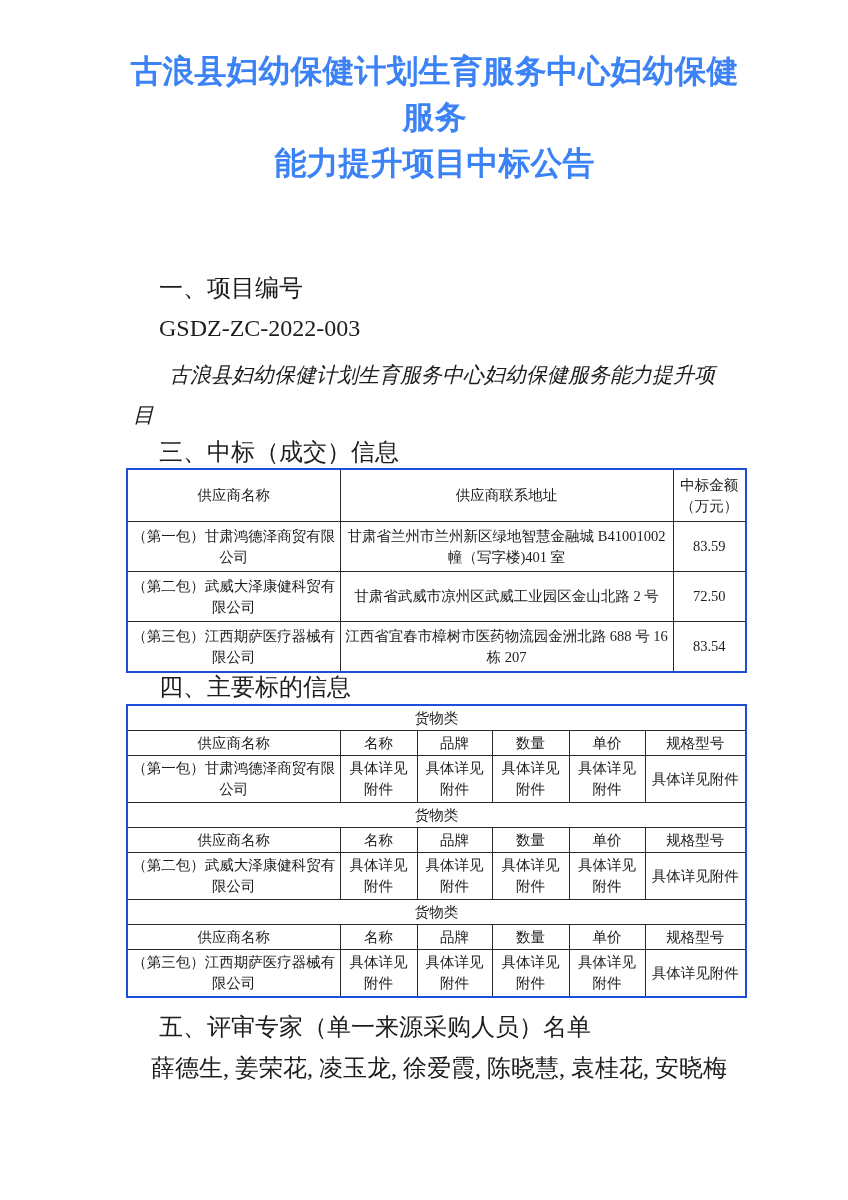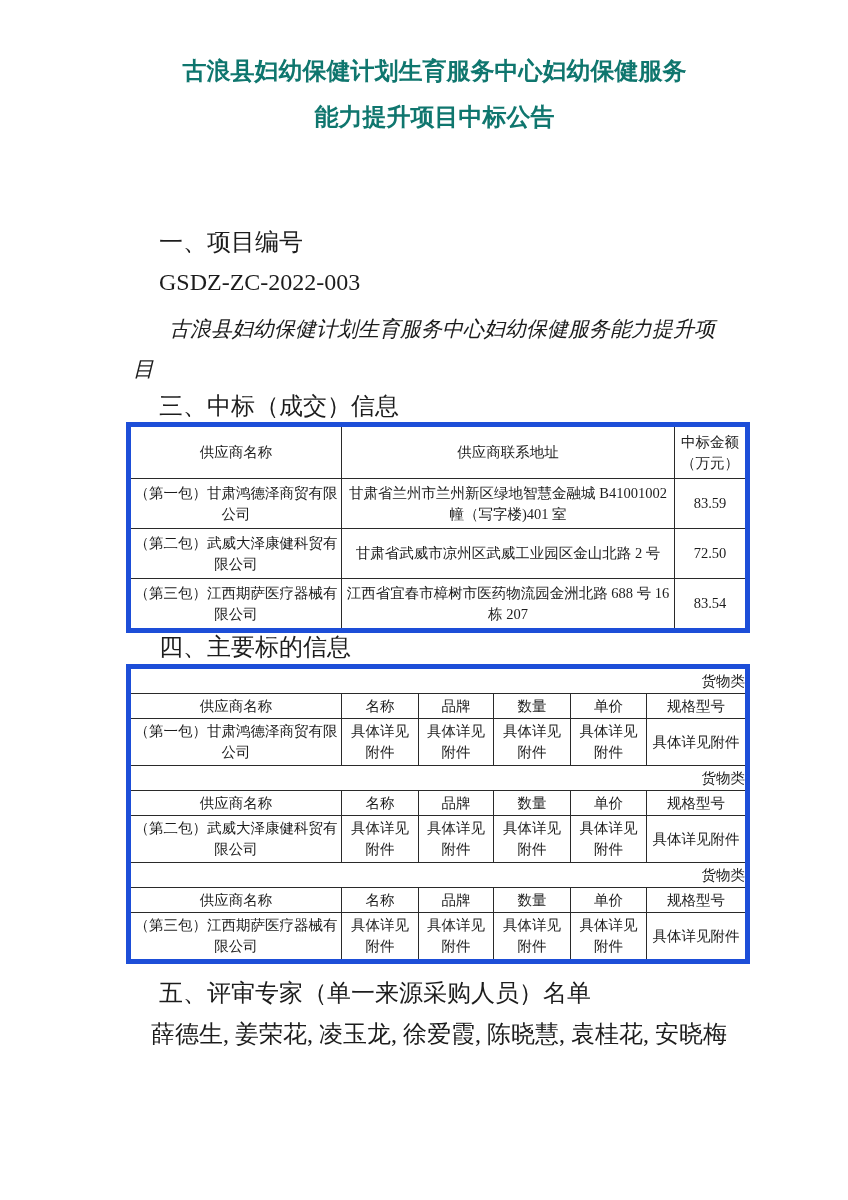--- a/index.html
+++ b/index.html
@@ -14,26 +14,26 @@
     color: #1c1c1c;
     overflow: hidden;
   }
   .content {
     margin-left: 121px;
     width: 627px;
   }
   .doc-title {
     margin: 0;
     padding-top: 48px;
-    font-size: 24px;
+    font-size: 32px;
     line-height: 46px;
     font-weight: bold;
     text-align: center;
     white-space: pre-line;
-    color: #0f766e;
+    color: #3b82f6;
   }
   .line {
     margin: 0;
     font-size: 24px;
     line-height: 28px;
     white-space: pre-line;
   }
   .heading-indent { text-indent: 38px; }
   .mt-sec1  { margin-top: 88px; }
   .mt-code  { margin-top: 12px; }
@@ -51,38 +51,38 @@
   .mt-sec5  { margin-top: 15px; }
   .names-line {
     margin-top: 13px;
     text-indent: 30px;
   }
   table {
     border-collapse: collapse;
     table-layout: fixed;
     width: 620px;
     margin-left: 5px;
-    border: 5px solid #1d4ed8;
+    border: 2px solid #1d4ed8;
   }
   .award-table { margin-top: 2px; }
   .subject-table { margin-top: 3px; }
   td {
     border: 1px solid #2a2a2a;
     font-size: 14.5px;
     line-height: 21px;
     text-align: center;
     vertical-align: middle;
     padding: 0;
     white-space: pre-line;
     font-weight: normal;
     color: #1c1c1c;
   }
   .t1-head td { height: 51px; }
   .t1-row td  { height: 49px; }
-  .t2-cat td  { height: 24px; text-align: right; }
+  .t2-cat td  { height: 24px; }
   .t2-head td { height: 24px; }
   .t2-row td  { height: 46px; }
 </style>
 </head>
 <body>
 
 <div class="content">
 
   <h1 class="doc-title">古浪县妇幼保健计划生育服务中心妇幼保健服务
 能力提升项目中标公告</h1>

